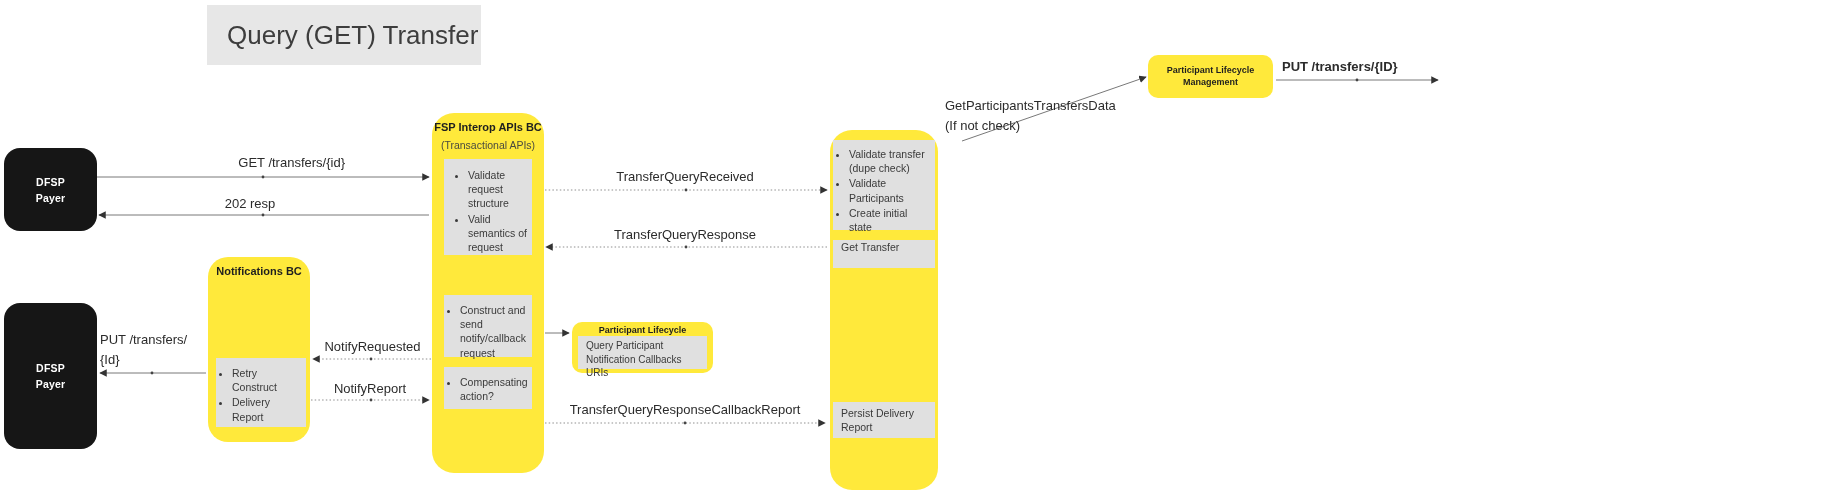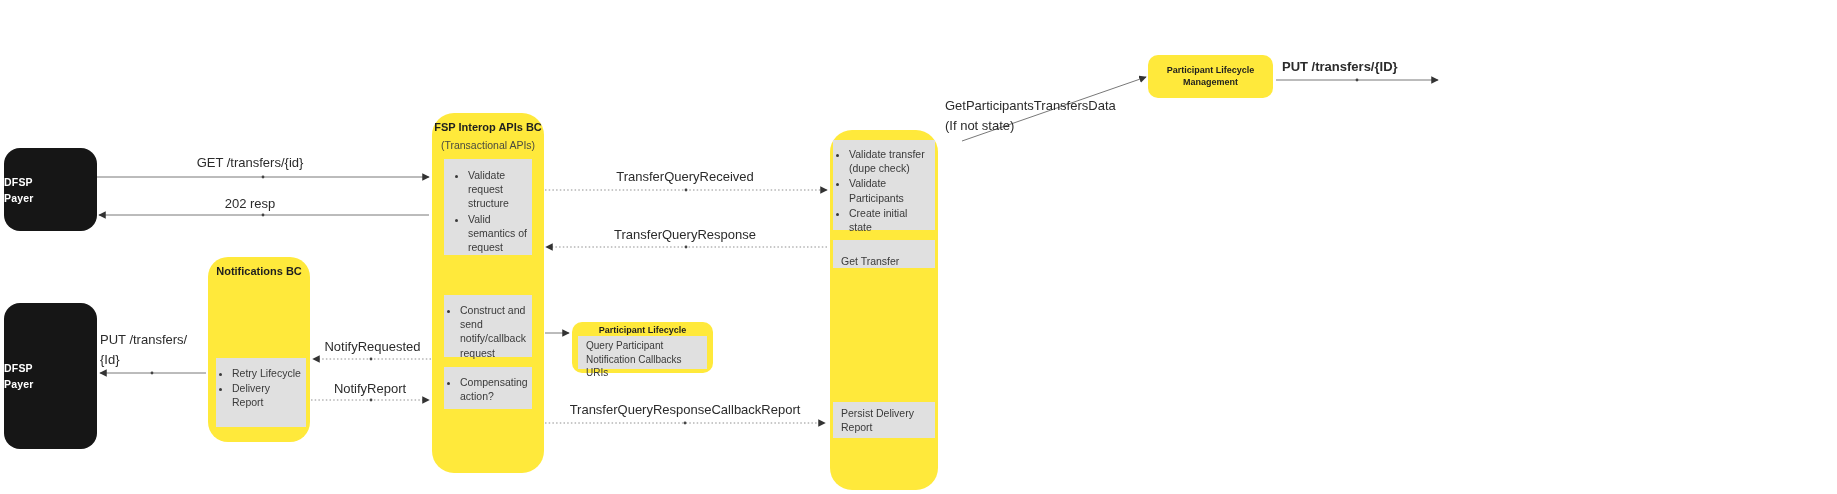--- a/index.html
+++ b/index.html
@@ -12,21 +12,21 @@
   .arrows line.dot { stroke:#8f8f8f; stroke-width:1; stroke-dasharray:1.5 2.2; }
 
   .title-box {
     position:absolute; left:207px; top:5px; width:274px; height:60px;
     background:#e7e7e7; color:#3d3d3d; font-size:26px;
     display:flex; align-items:center; padding-left:20px; box-sizing:border-box;
   }
 
   .actor {
     position:absolute; background:#161616; color:#ffffff; border-radius:16px;
-    display:flex; flex-direction:column; justify-content:center; align-items:flex-start;
+    display:flex; flex-direction:column; justify-content:center; align-items:center;
     gap:4px; font-size:10.5px; font-weight:bold; letter-spacing:0.2px;
   }
   #actor-top    { left:4px; top:148px; width:93px; height:83px; }
   #actor-bottom { left:4px; top:303px; width:93px; height:146px; }
 
   .bc { position:absolute; background:#ffe93b; border-radius:22px; box-sizing:border-box; }
   .bc-title { font-weight:bold; font-size:11px; color:#1f1f1f; text-align:center; padding-top:8px; }
   .bc-subtitle { font-size:10.5px; color:#4a4a3f; text-align:center; padding-top:6px; }
 
   .panel {
@@ -36,36 +36,36 @@
   .panel ul { margin:0; padding-left:16px; list-style:disc; }
   .panel li { margin:1px 0; }
 
   #bc-fsp { left:432px; top:113px; width:112px; height:360px; }
   #fsp-validate   { left:12px; right:12px; top:46px;  height:96px; padding:8px 2px 0 8px; }
   #fsp-notify     { left:12px; right:12px; top:182px; height:62px; padding:7px 2px 0 0; }
   #fsp-compensate { left:12px; right:12px; top:254px; height:42px; padding:7px 2px 0 0; }
 
   #bc-transfers { left:830px; top:130px; width:108px; height:360px; }
   #tr-validate { left:3px; right:3px; top:10px;  height:90px; padding:6px 2px 0 0; }
-  #tr-get      { left:3px; right:3px; top:110px; height:28px; display:flex; align-items:flex-end; padding-left:8px; }
+  #tr-get      { left:3px; right:3px; top:110px; height:28px; display:flex; align-items:flex-start; padding-left:8px; }
   #tr-persist  { left:3px; right:3px; top:272px; height:36px; padding:4px 4px 0 8px; }
 
   #bc-notifications { left:208px; top:257px; width:102px; height:185px; border-radius:20px; }
   #nt-panel { left:8px; right:4px; top:101px; height:69px; padding:7px 2px 0 0; }
 
   .plm { position:absolute; background:#ffe93b; border-radius:10px; box-sizing:border-box; }
   .plm-title { font-weight:bold; font-size:9px; color:#1f1f1f; text-align:center; line-height:1.25; }
   #plm-mid { left:572px; top:322px; width:141px; height:51px; }
   #plm-mid .plm-title { padding-top:3px; }
   #plm-mid-panel { left:6px; right:6px; top:14px; height:33px; font-size:10px; padding:3px 4px 0 8px; }
   #plm-top { left:1148px; top:55px; width:125px; height:43px; display:flex; align-items:center; justify-content:center; padding:4px 10px; }
 
   .msg { position:absolute; color:#2b2b2b; font-size:13px; line-height:1.5; }
   .center { text-align:center; }
-  #msg-get        { left:155px; top:153px; width:190px; }
+  #msg-get        { left:155px; top:153px; width:190px;text-align:right; }
   #msg-202        { left:185px; top:194px; width:130px; }
   #msg-tqreceived { left:560px; top:167px; width:250px; }
   #msg-tqresponse { left:560px; top:225px; width:250px; }
   #msg-notifyreq  { left:300px; top:337px; width:145px; }
   #msg-notifyrep  { left:300px; top:379px; width:140px; }
   #msg-putlower   { left:100px; top:330px; width:110px; }
   #msg-getpart    { left:945px; top:96px;  width:245px; }
   #msg-tqcallback { left:545px; top:400px; width:280px; }
   #msg-putupper   { left:1282px; top:57px; width:160px;font-weight:bold; }
 </style>
@@ -95,20 +95,23 @@
     <circle cx="263" cy="215" r="1.4" fill="#444"></circle>
     <circle cx="686" cy="190" r="1.4" fill="#444"></circle>
     <circle cx="686" cy="247" r="1.4" fill="#444"></circle>
     <circle cx="685" cy="423" r="1.4" fill="#444"></circle>
     <circle cx="371" cy="359" r="1.4" fill="#444"></circle>
     <circle cx="371" cy="400" r="1.4" fill="#444"></circle>
     <circle cx="152" cy="373" r="1.4" fill="#444"></circle>
     <circle cx="1357" cy="80" r="1.4" fill="#444"></circle>
   </svg>
 
+  <div class="title-box">
+    <span>Query (GET) Transfer</span>
+  </div>
 
   <div class="actor" id="actor-top">
     <span>DFSP</span>
     <span>Payer</span>
   </div>
 
   <div class="actor" id="actor-bottom">
     <span>DFSP</span>
     <span>Payer</span>
   </div>
@@ -148,21 +151,21 @@
     </div>
     <div class="panel" id="tr-persist">
       <span>Persist Delivery Report</span>
     </div>
   </div>
 
   <div class="bc" id="bc-notifications">
     <div class="bc-title">Notifications BC</div>
     <div class="panel" id="nt-panel">
       <ul>
-        <li>Retry Lifecycle</li>
+        <li>Retry Construct</li>
         <li>Delivery Report</li>
       </ul>
     </div>
   </div>
 
   <div class="plm" id="plm-mid">
     <div class="plm-title">Participant Lifecycle Management</div>
     <div class="panel" id="plm-mid-panel">
       <span>Query Participant Notification Callbacks URIs</span>
     </div>
@@ -177,18 +180,18 @@
   <div class="msg center" id="msg-tqreceived">TransferQueryReceived</div>
   <div class="msg center" id="msg-tqresponse">TransferQueryResponse</div>
   <div class="msg center" id="msg-notifyreq">NotifyRequested</div>
   <div class="msg center" id="msg-notifyrep">NotifyReport</div>
   <div class="msg" id="msg-putlower">
     <div>PUT /transfers/</div>
     <div>{Id}</div>
   </div>
   <div class="msg" id="msg-getpart">
     <div>GetParticipantsTransfersData</div>
-    <div>(If not state)</div>
+    <div>(If not check)</div>
   </div>
   <div class="msg center" id="msg-tqcallback">TransferQueryResponseCallbackReport</div>
   <div class="msg" id="msg-putupper">PUT /transfers/{ID}</div>
 
 </div>
 
 </body></html>

